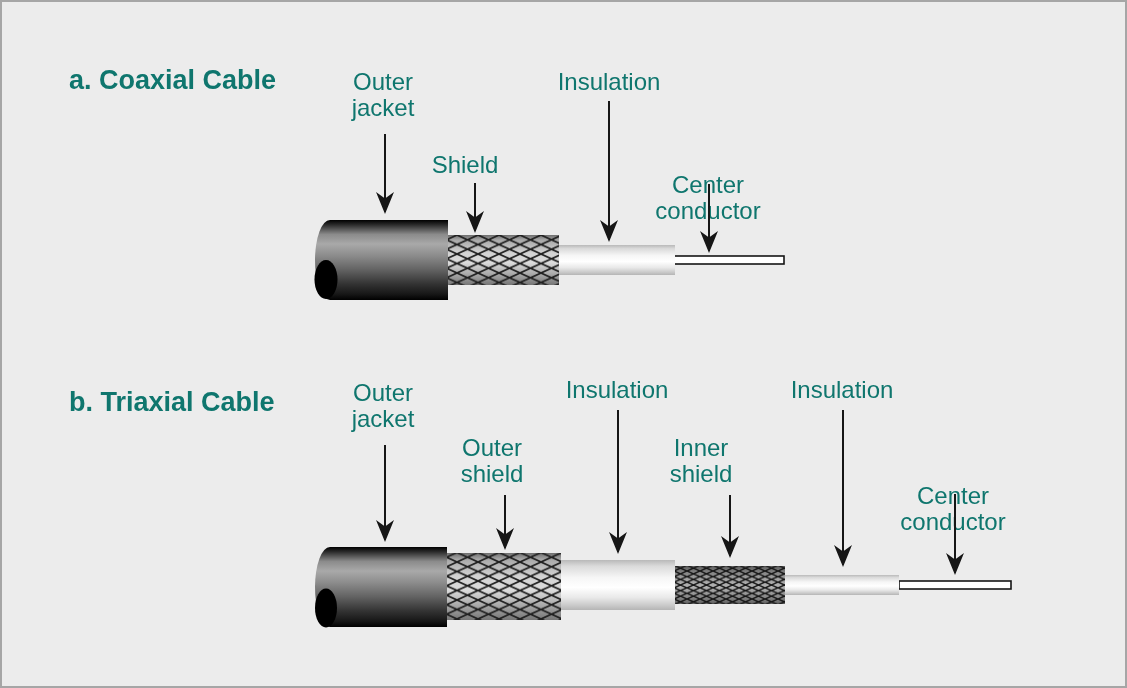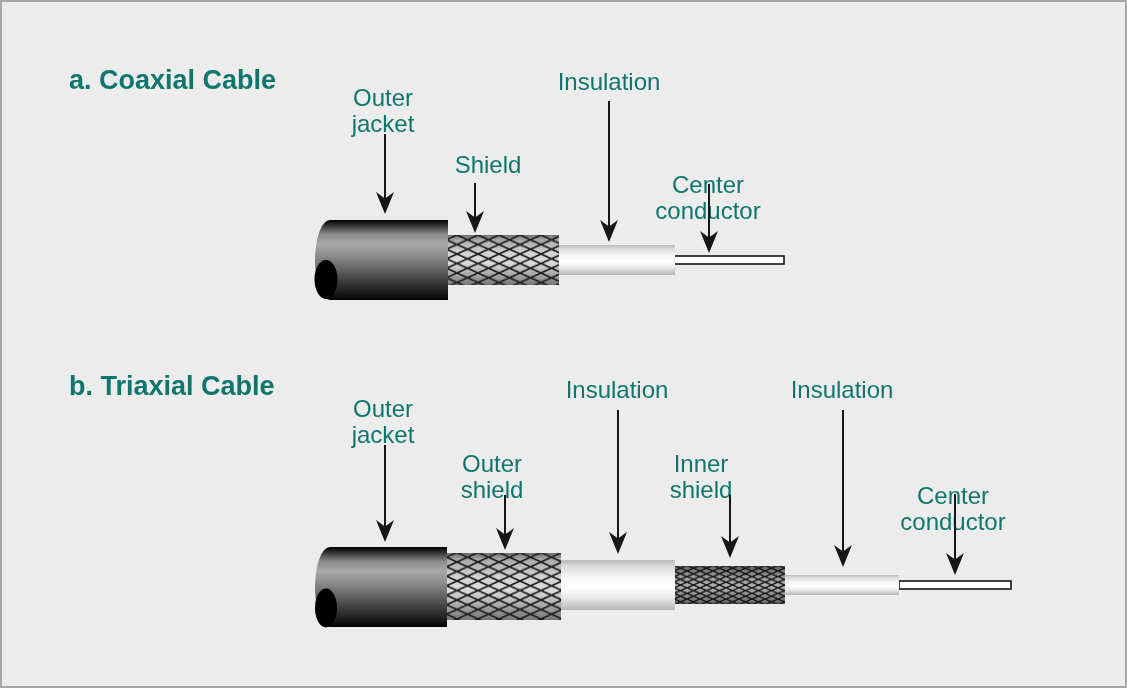--- a/index.html
+++ b/index.html
@@ -23,21 +23,21 @@
   }
   .lbl {
     position: absolute;
     font-size: 24px;
     line-height: 26px;
     text-align: center;
     transform: translateX(-50%);
     white-space: normal;
   }
   .lbl.nowrap { white-space: nowrap; }
-  .lbl.w110 { width: 112px; margin-top: 16px; }
+  .lbl.w110 { width: 112px; }
   .lbl.w130 { width: 132px; margin-top: 48px; }
   .arrow { position: absolute; width: 18px; }
   .arrow .shaft {
     position: absolute;
     left: 8px; top: 0;
     width: 2px;
     height: calc(100% - 14px);
     background: #161616;
   }
   .arrow .head {
@@ -97,21 +97,21 @@
       <pattern id="braidFine" width="13" height="5.6" patternUnits="userSpaceOnUse">
         <path d="M0,0 L13,5.6 M13,0 L0,5.6" stroke="#161616" stroke-width="1.5" fill="none"></path>
       </pattern>
     </defs>
   </svg>
 
   <div>
     <h2 class="title" style="left:67px; top:63px;">a. Coaxial Cable</h2>
 
     <div class="lbl w110" style="left:381px; top:67px;">Outer jacket</div>
-    <div class="lbl nowrap" style="left:486px; top:150px;">Shield</div>
+    <div class="lbl nowrap" style="left:463px; top:150px;">Shield</div>
     <div class="lbl nowrap" style="left:607px; top:67px;">Insulation</div>
     <div class="lbl w130" style="left:706px; top:122px;">Center conductor</div>
 
     <div class="arrow" style="left:374px; top:132px; height:80px;">
       <div class="shaft"></div>
       <div class="head"></div>
     </div>
     <div class="arrow" style="left:464px; top:181px; height:50px;">
       <div class="shaft"></div>
       <div class="head"></div>
@@ -135,21 +135,21 @@
         <rect x="138" y="19" width="111" height="50" fill="url(#sg)"></rect>
         <rect x="138" y="19" width="111" height="50" fill="url(#braid)"></rect>
       </g>
 
       <path d="M20,4 H138 V84 H20 A15,40 0 0 1 5,44 A15,40 0 0 1 20,4 Z" fill="url(#jg)"></path>
       <ellipse cx="16" cy="63.5" rx="11.5" ry="19.5" fill="#000000"></ellipse>
     </svg>
   </div>
 
   <div>
-    <h2 class="title" style="left:67px; top:369px;">b. Triaxial Cable</h2>
+    <h2 class="title" style="left:67px; top:385px;">b. Triaxial Cable</h2>
 
     <div class="lbl w110" style="left:381px; top:378px;">Outer jacket</div>
     <div class="lbl w110" style="left:490px; top:433px;">Outer shield</div>
     <div class="lbl nowrap" style="left:615px; top:375px;">Insulation</div>
     <div class="lbl w110" style="left:699px; top:433px;">Inner shield</div>
     <div class="lbl nowrap" style="left:840px; top:375px;">Insulation</div>
     <div class="lbl w130" style="left:951px; top:433px;">Center conductor</div>
 
     <div class="arrow" style="left:374px; top:443px; height:97px;">
       <div class="shaft"></div>

